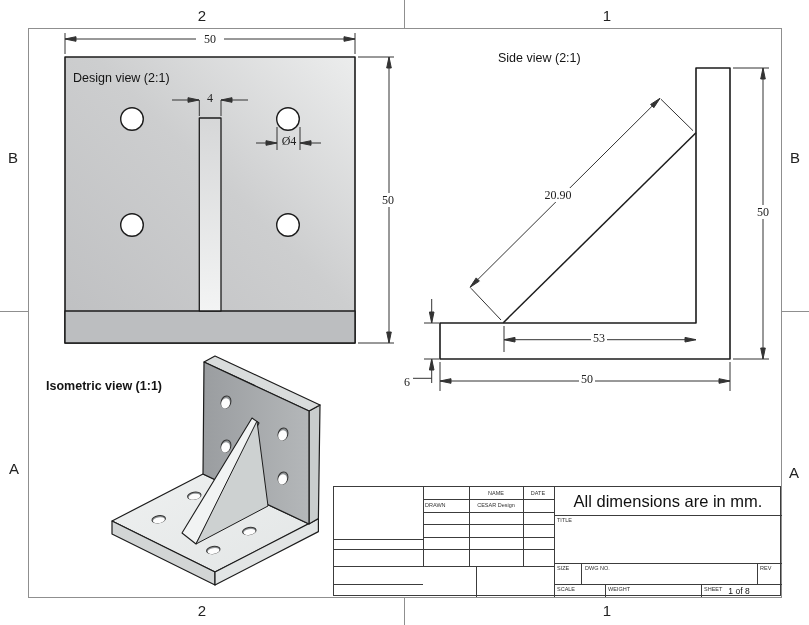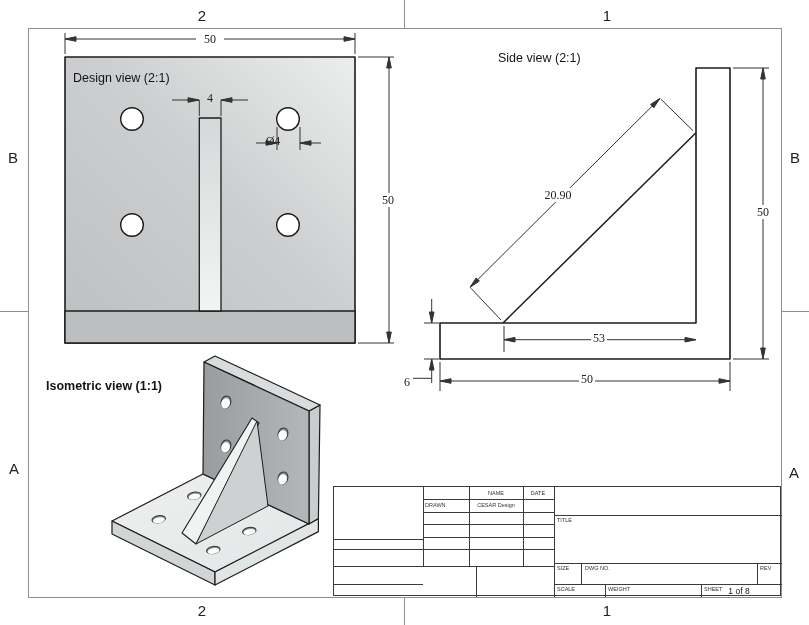--- a/index.html
+++ b/index.html
@@ -196,21 +196,21 @@
       </g>
     </g>
   </svg>
 
   <span class="viewlabel" style="left:73px;top:71px;">Design view (2:1)</span>
   <span class="viewlabel" style="left:498px;top:51px;">Side view (2:1)</span>
   <span class="viewlabel" style="left:46px;top:379px;font-weight:bold;">Isometric view (1:1)</span>
 
   <span class="dim" style="left:210px;top:39px;">50</span>
   <span class="dim" style="left:210px;top:98px;">4</span>
-  <span class="dim" style="left:273px;top:141px;">Ø4</span>
+  <span class="dim" style="left:289px;top:141px;">Ø4</span>
   <span class="dim bg" style="left:388px;top:200px;">50</span>
   <span class="dim bg" style="left:558px;top:195px;">20.90</span>
   <span class="dim bg" style="left:763px;top:212px;">50</span>
   <span class="dim bg" style="left:599px;top:338px;">53</span>
   <span class="dim bg" style="left:587px;top:379px;">50</span>
   <span class="dim" style="left:407px;top:382px;">6</span>
 
   <div class="tb">
 
     <div class="ln lnv" style="left:89px;top:0;height:79px;"></div>
@@ -232,20 +232,21 @@
     <div class="ln lnh" style="left:0;top:79px;width:220px;"></div>
     <div class="ln lnh" style="left:0;top:97px;width:89px;"></div>
     <div class="ln lnh" style="left:220px;top:28px;width:228px;"></div>
     <div class="ln lnh" style="left:220px;top:76px;width:228px;"></div>
     <div class="ln lnh" style="left:220px;top:97px;width:228px;"></div>
 
     <span class="lbl ctr" style="left:162px;top:6.5px;">NAME</span>
     <span class="lbl ctr" style="left:204px;top:6.5px;">DATE</span>
     <span class="lbl" style="left:91px;top:16px;">DRAWN</span>
     <span class="lbl ctr" style="left:162px;top:18.5px;">CESAR Design</span>
+    <span class="tb-note note" style="left:334px;top:14px;">All dimensions are in mm.</span>
     <span class="lbl" style="left:223px;top:31px;">TITLE</span>
     <span class="lbl" style="left:223px;top:79px;">SIZE</span>
     <span class="lbl" style="left:251px;top:79px;">DWG NO.</span>
     <span class="lbl" style="left:426px;top:79px;">REV</span>
     <span class="lbl" style="left:223px;top:100px;">SCALE</span>
     <span class="lbl" style="left:274px;top:100px;">WEIGHT</span>
     <span class="lbl" style="left:370px;top:100px;">SHEET</span>
     <span class="sheetval" style="left:405px;top:103.5px;">1 of 8</span>
   </div>
 

